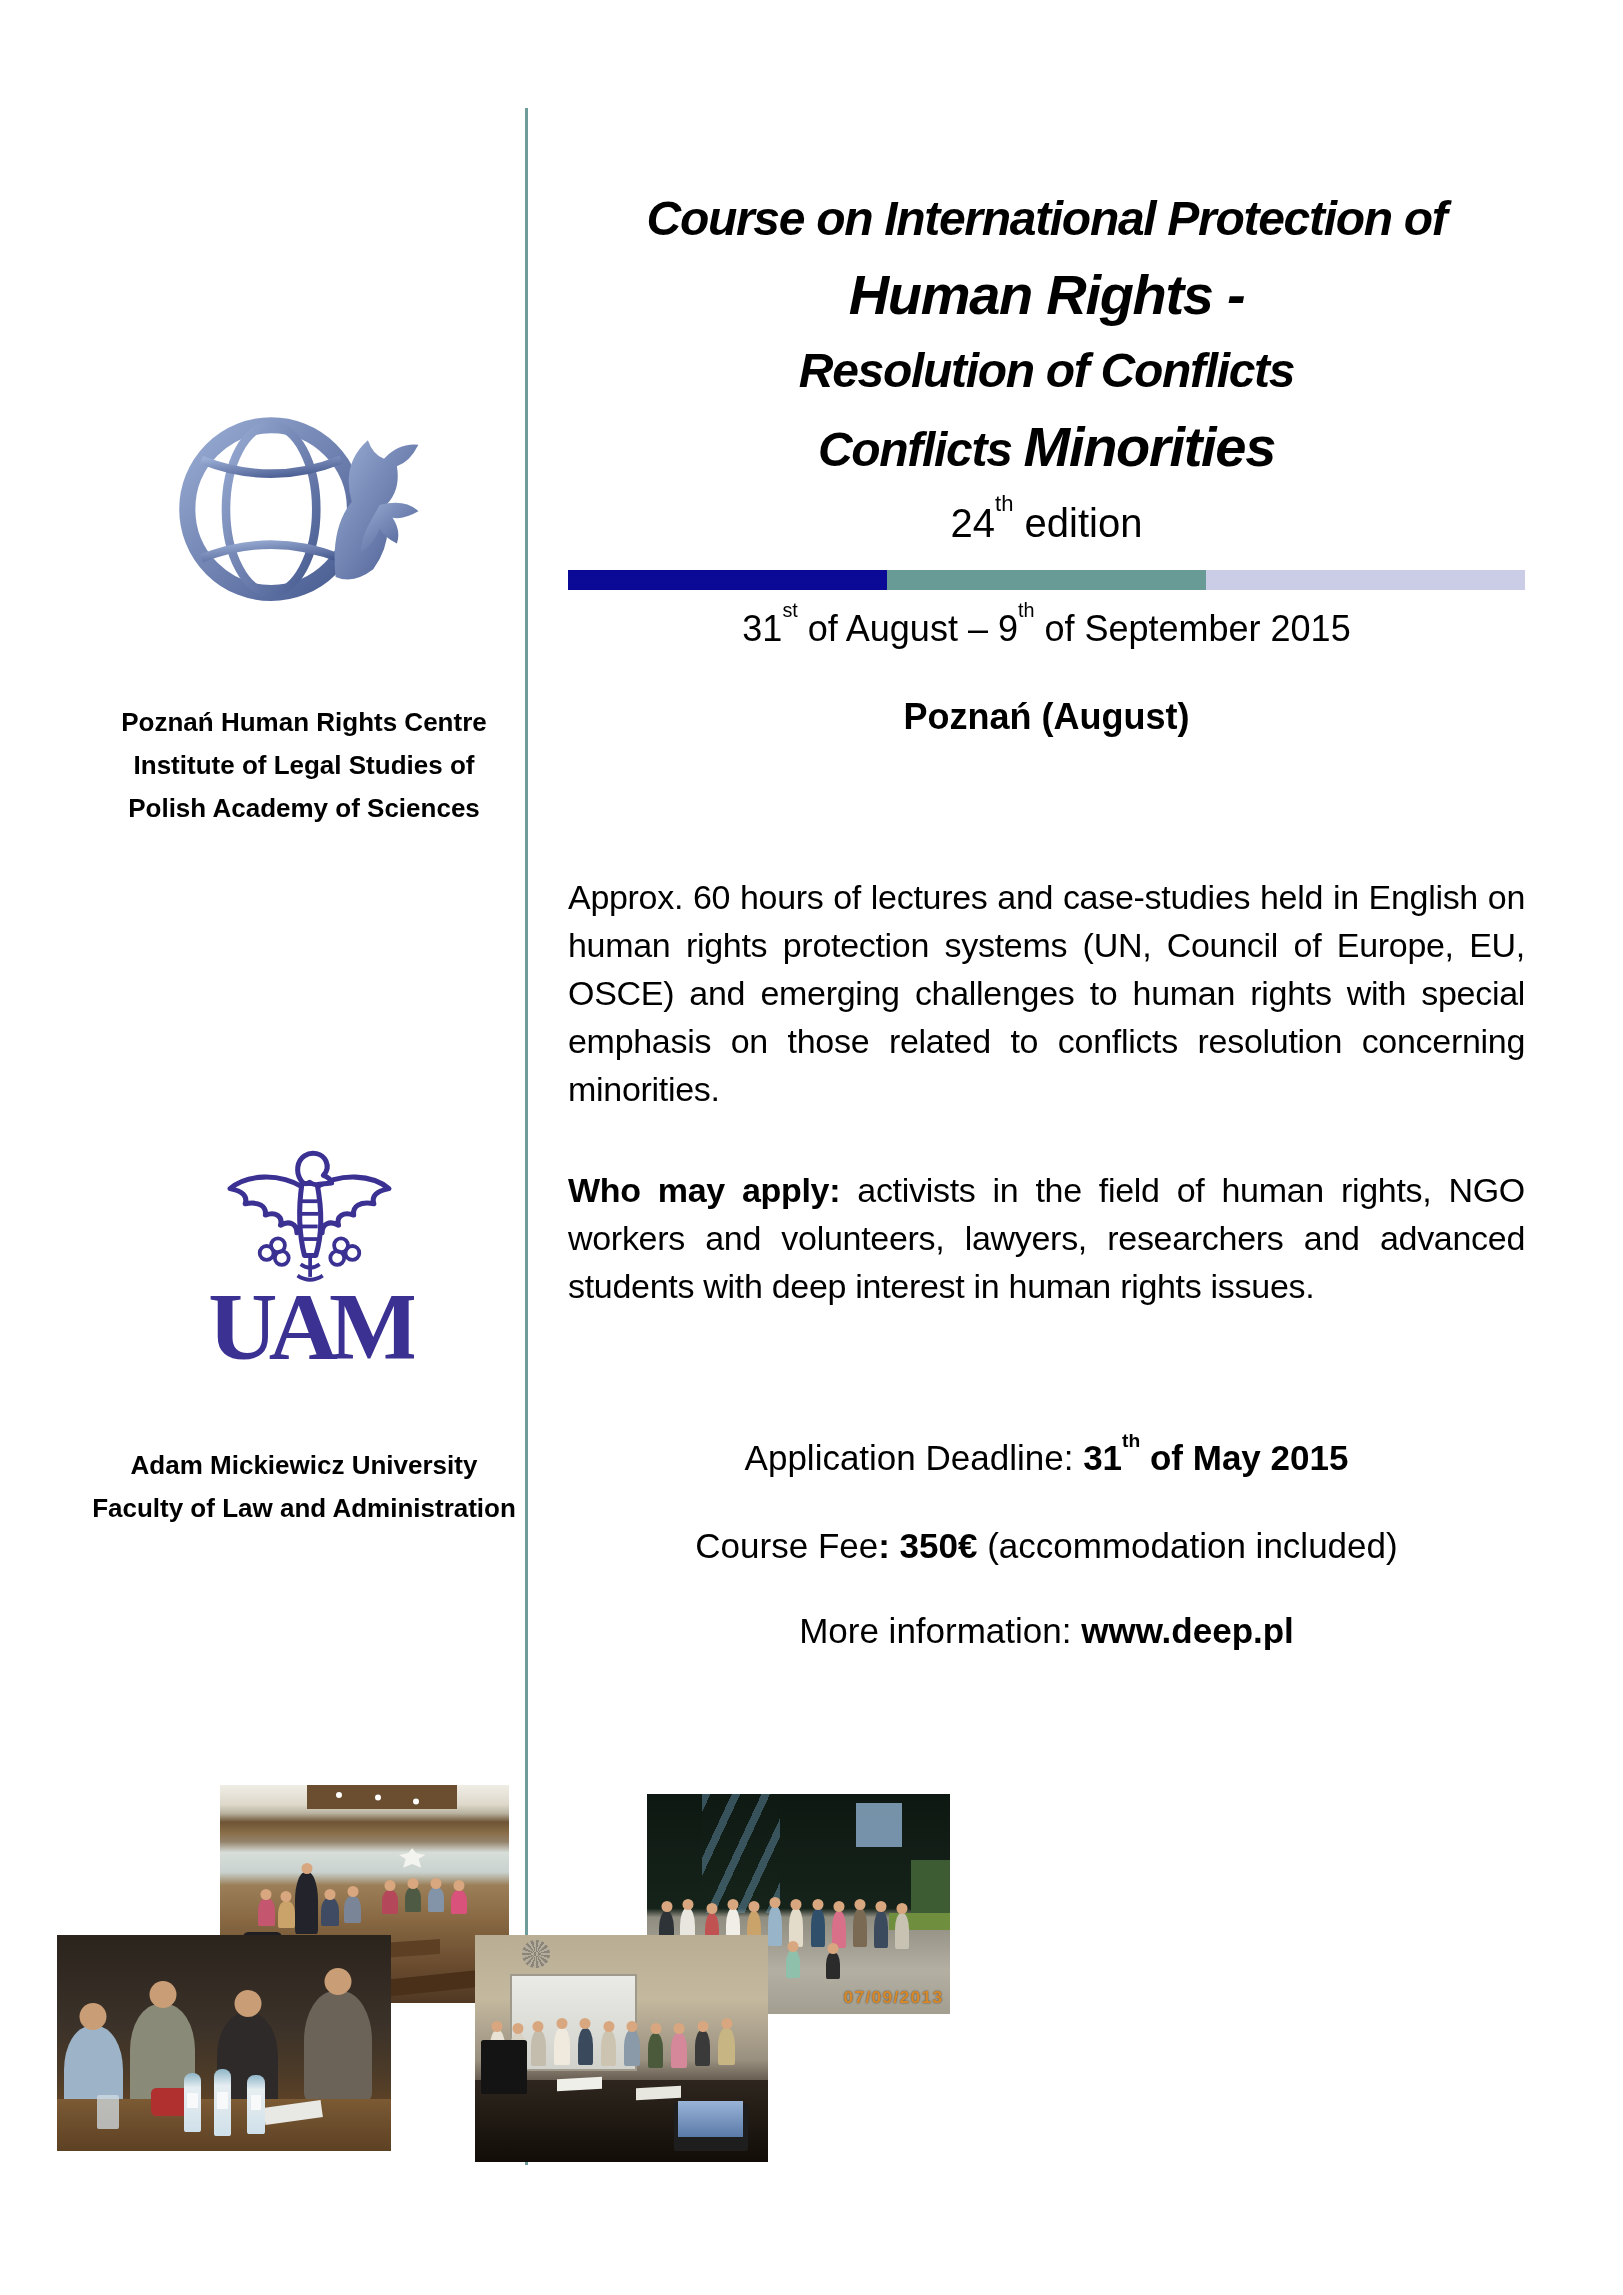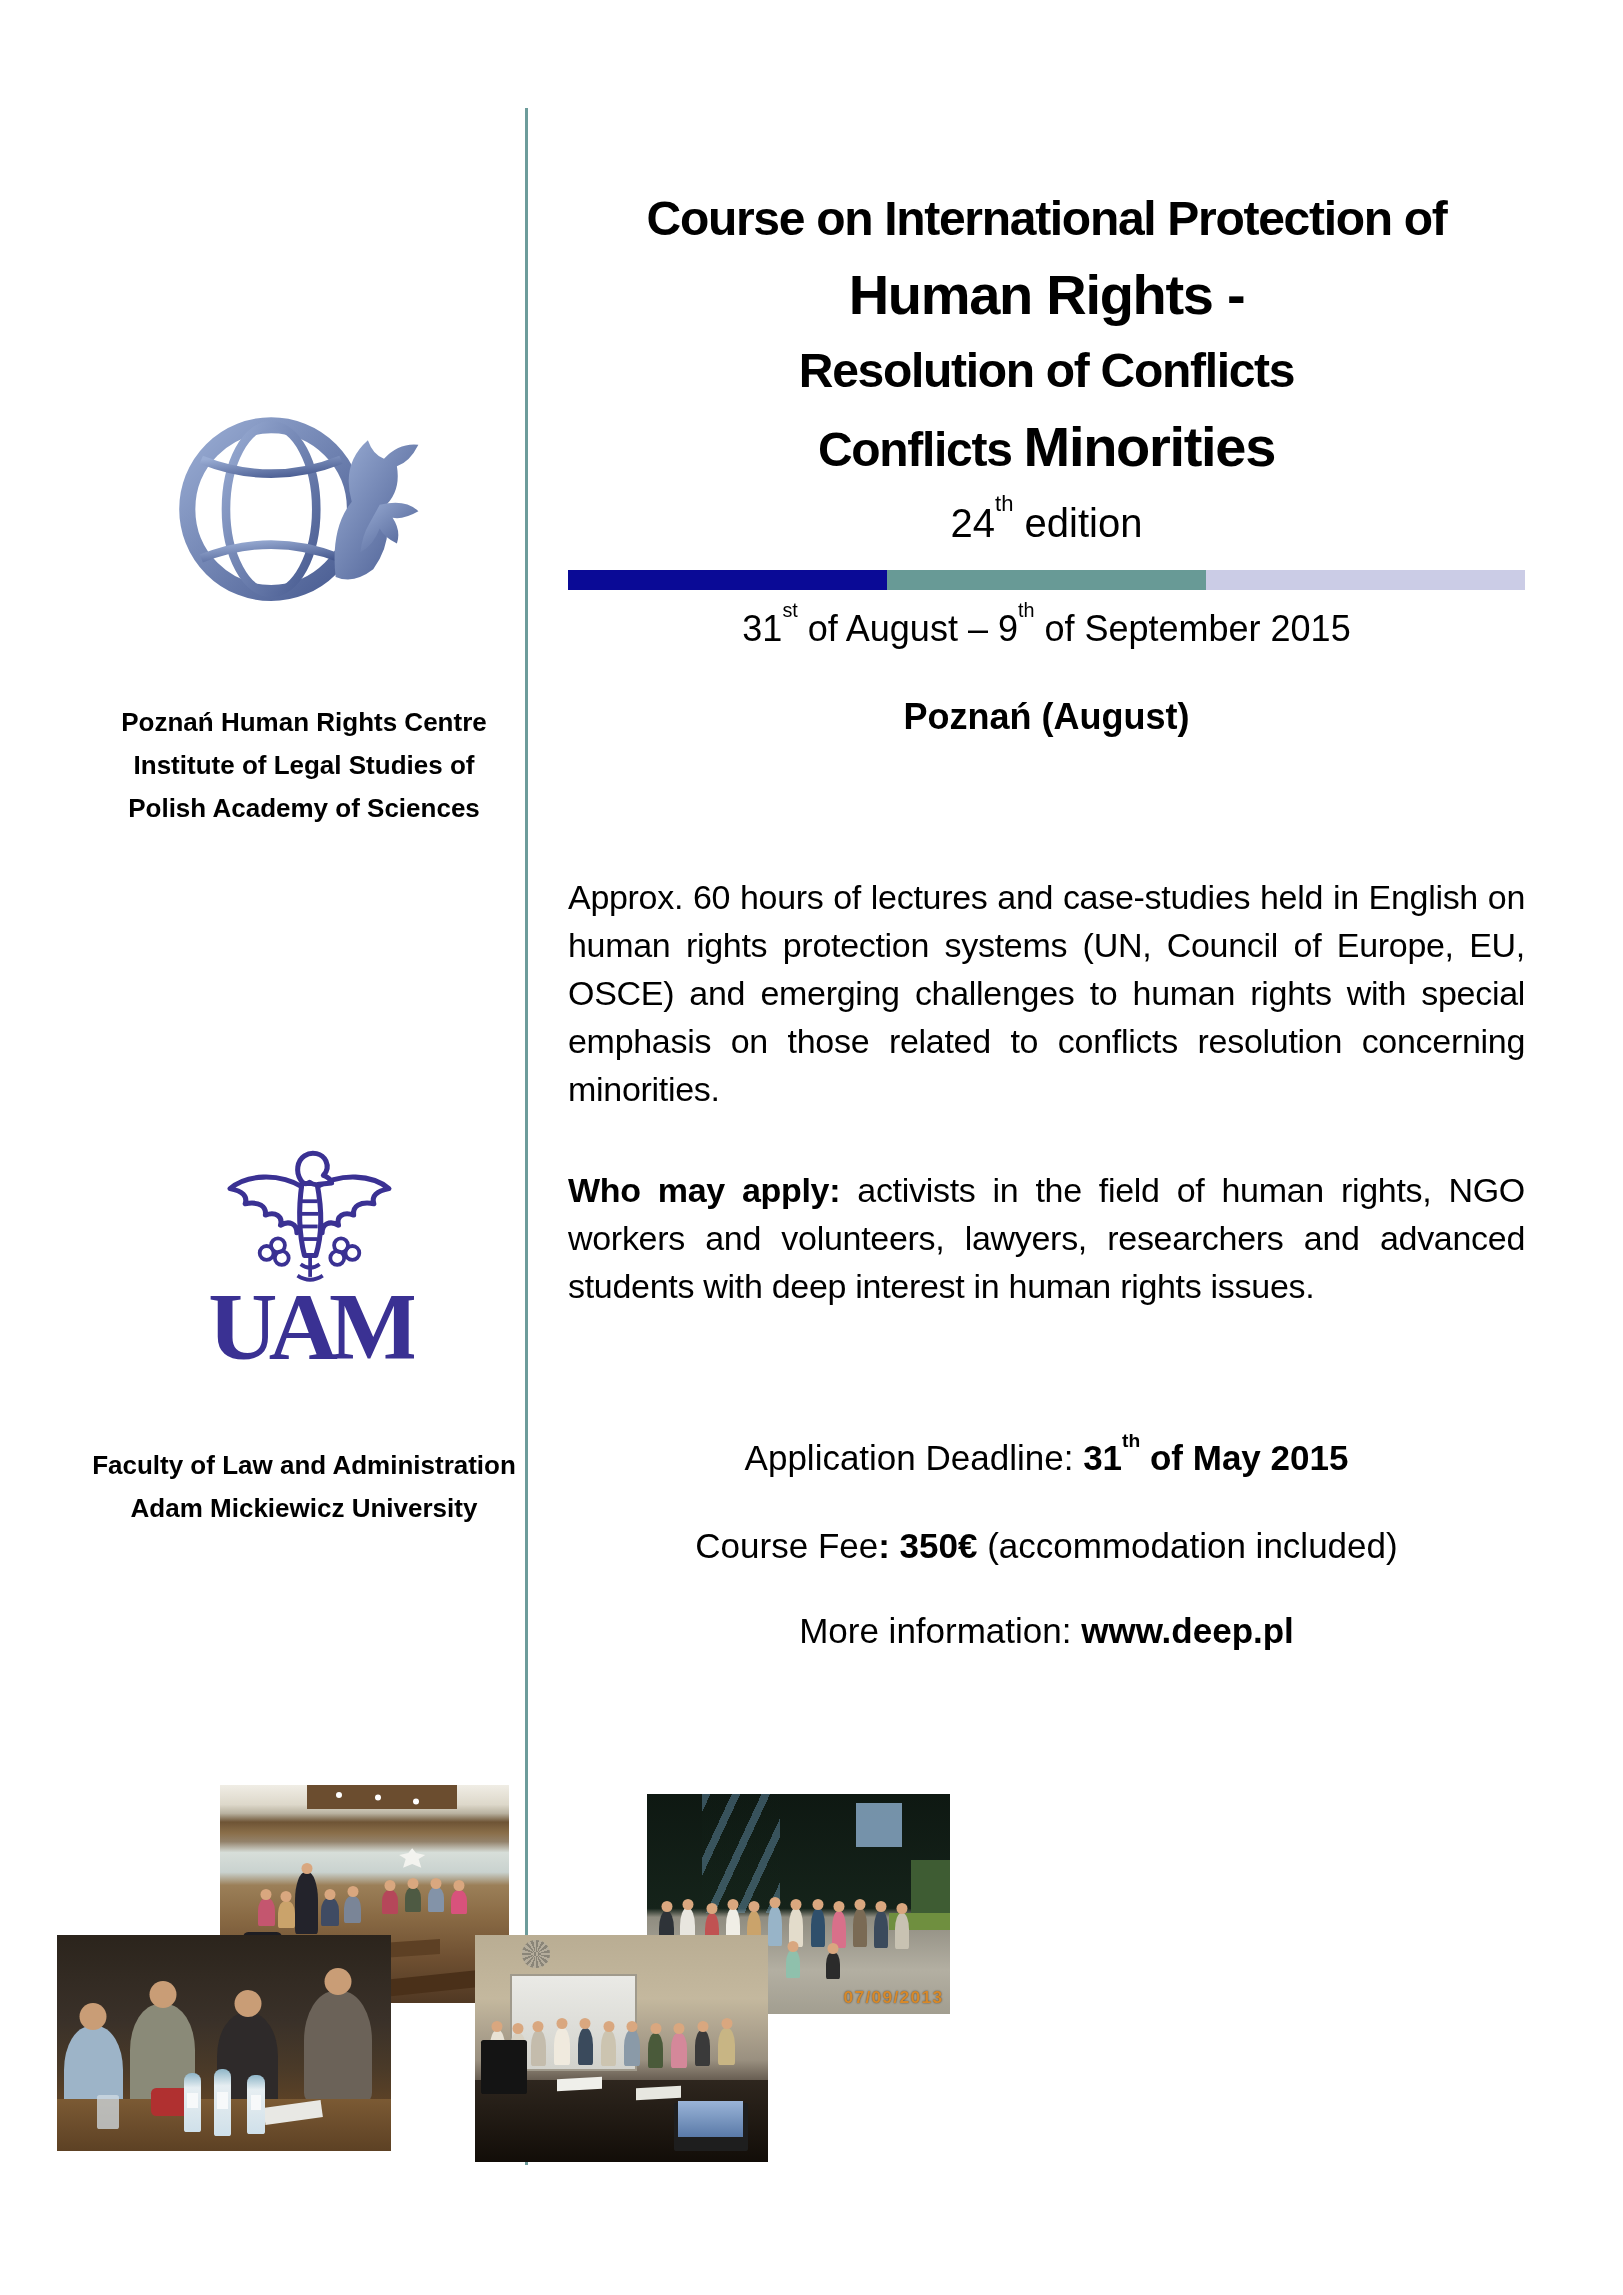--- a/index.html
+++ b/index.html
@@ -11,21 +11,21 @@
   .side-text{position:absolute;left:52px;width:504px;text-align:center;}
   .org-lines{top:701px;font-weight:bold;font-size:26px;line-height:43px;}
   .uni-lines{top:1444px;font-weight:bold;font-size:26px;line-height:43px;}
   .contact-label{top:1891px;font-size:30px;letter-spacing:1.3px;}
   .contact-email{top:1963px;font-size:31px;font-weight:bold;}
   .phrc-logo{position:absolute;left:169px;top:399px;width:258px;height:216px;}
   .uam-logo{position:absolute;left:205px;top:1147px;width:209px;height:227px;}
   
   .main-col{position:absolute;left:568px;top:0;width:957px;}
   .title-block{position:absolute;left:0;top:181px;width:100%;text-align:center;font-weight:bold;letter-spacing:-1.3px;}
-  .t-line{line-height:76px;font-size:48px;}
+  .t-line{line-height:76px;font-size:48px;font-style:italic;}
   .t-big{font-size:56px;}
   .t-edition{line-height:70px;font-size:40px;font-weight:normal;letter-spacing:0;}
   sup{font-size:55%;line-height:0;position:relative;top:-0.55em;font-weight:inherit;}
   .bar{position:absolute;left:0;top:570px;width:957px;height:20px;font-size:0;}
   .bar span{display:inline-block;height:20px;width:319px;}
   .seg-navy{background:#0a0a96;}
   .seg-teal{background:#689a96;}
   .seg-lav{background:#cbcce6;}
   .c-line{position:absolute;left:0;width:100%;text-align:center;}
   .date-line{top:599px;font-size:36px;line-height:59px;font-weight:normal;}
@@ -109,22 +109,22 @@
           <circle cx="116" cy="176" r="11"></circle>
         <circle cx="210" cy="156" r="11"></circle>
           <circle cx="228" cy="168" r="11"></circle>
           <circle cx="204" cy="176" r="11"></circle>
       </g>
       <text x="160" y="336" font-family="Liberation Serif, serif" font-weight="bold" font-size="152" fill="#3a3193" text-anchor="middle" letter-spacing="-14">UAM</text>
     </svg>
   </div>
 
   <div class="side-text uni-lines">
+    <div>Adam Mickiewicz University</div>
     <div>Faculty of Law and Administration</div>
-    <div>Adam Mickiewicz University</div>
   </div>
 
   <div class="side-text contact-label">Contact:</div>
   <div class="side-text contact-email">phrc@phrc.pl</div>
 
   <div class="divider"></div>
 
   <div class="main-col">
 
     <div class="title-block">

